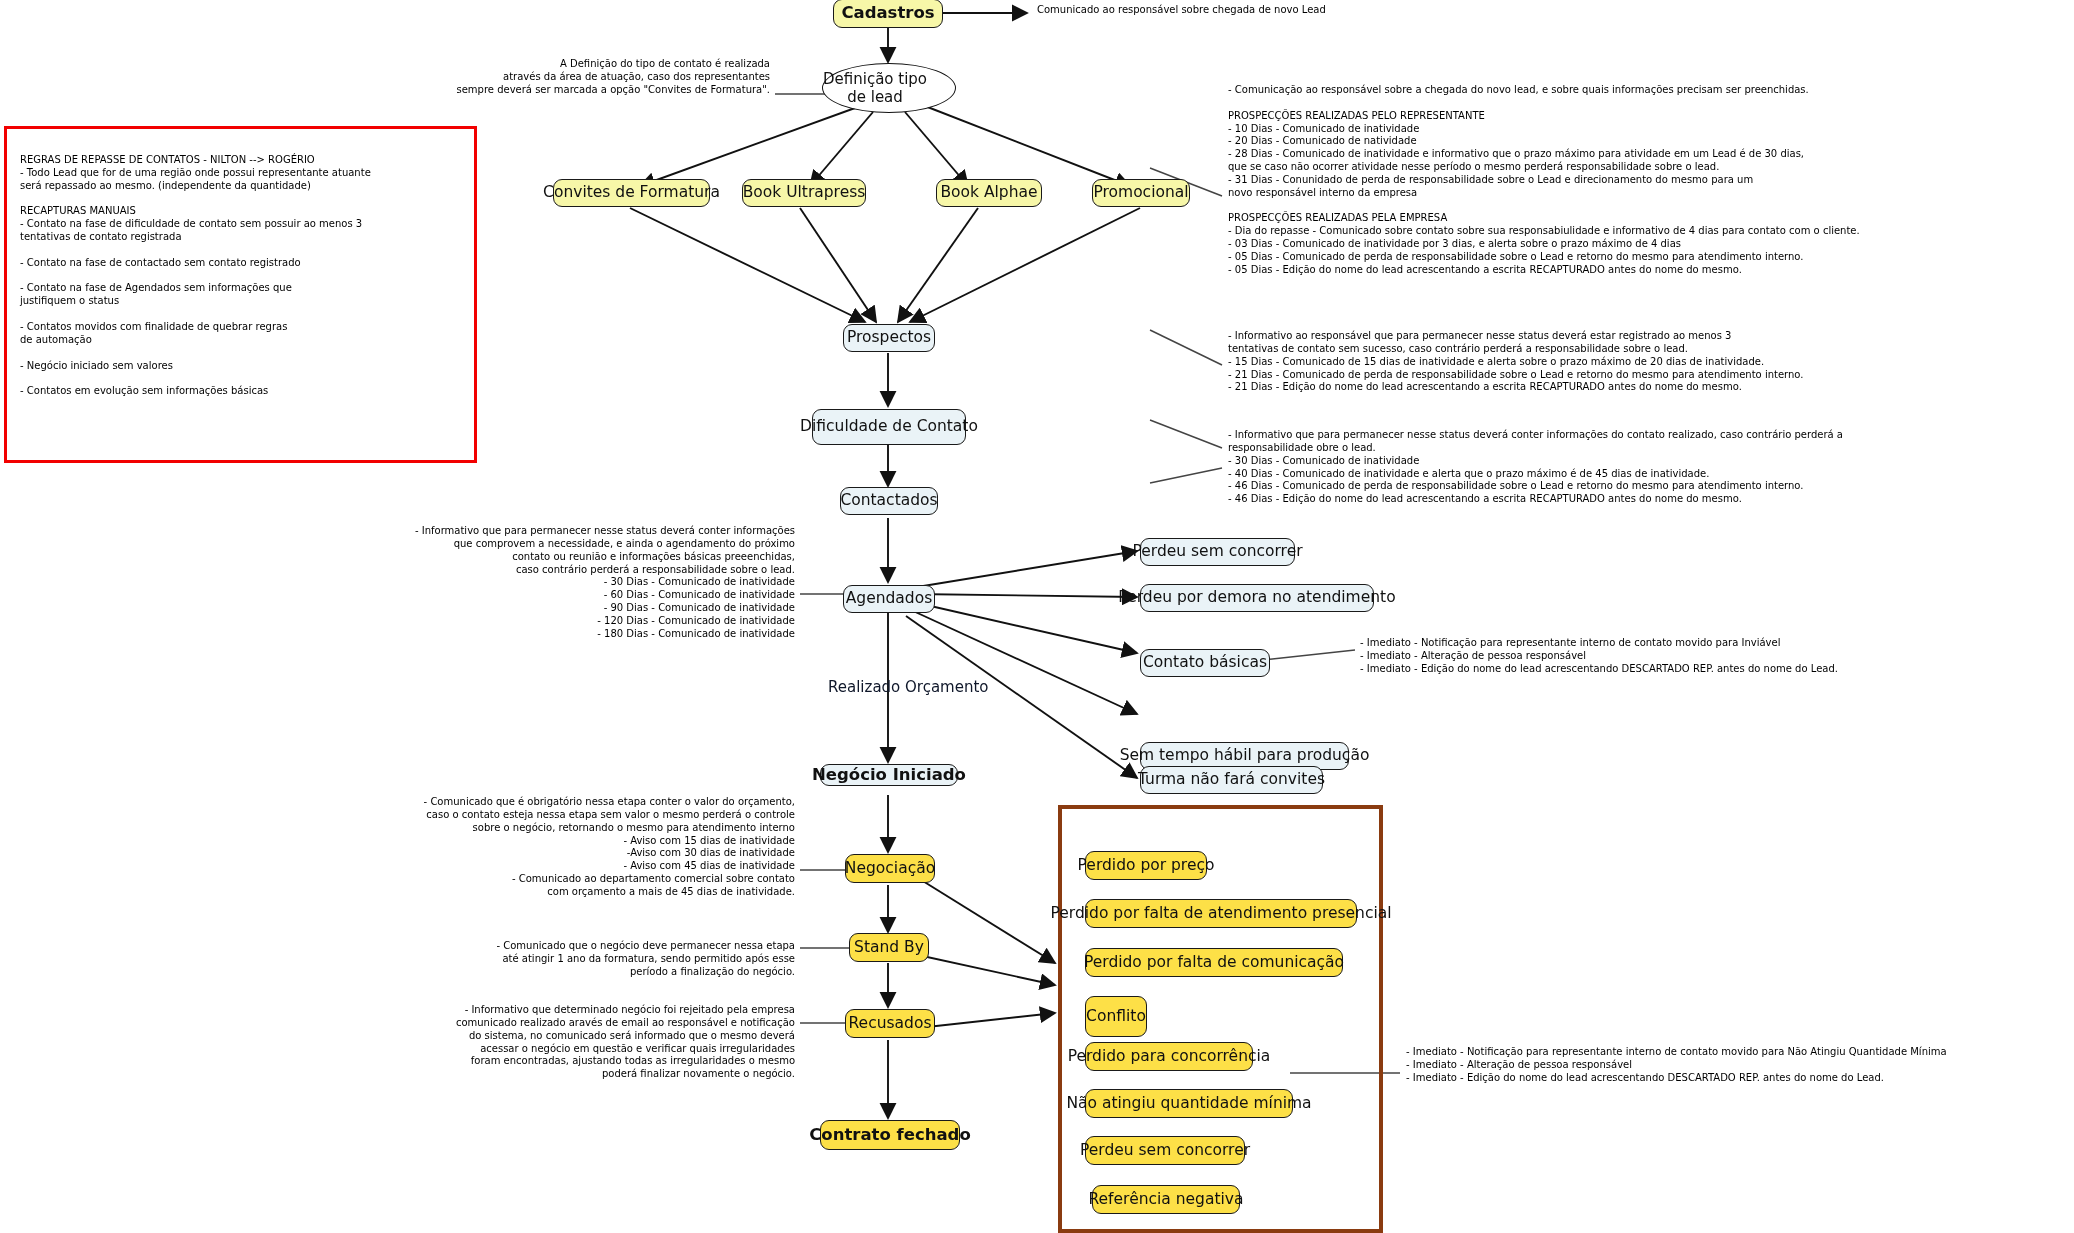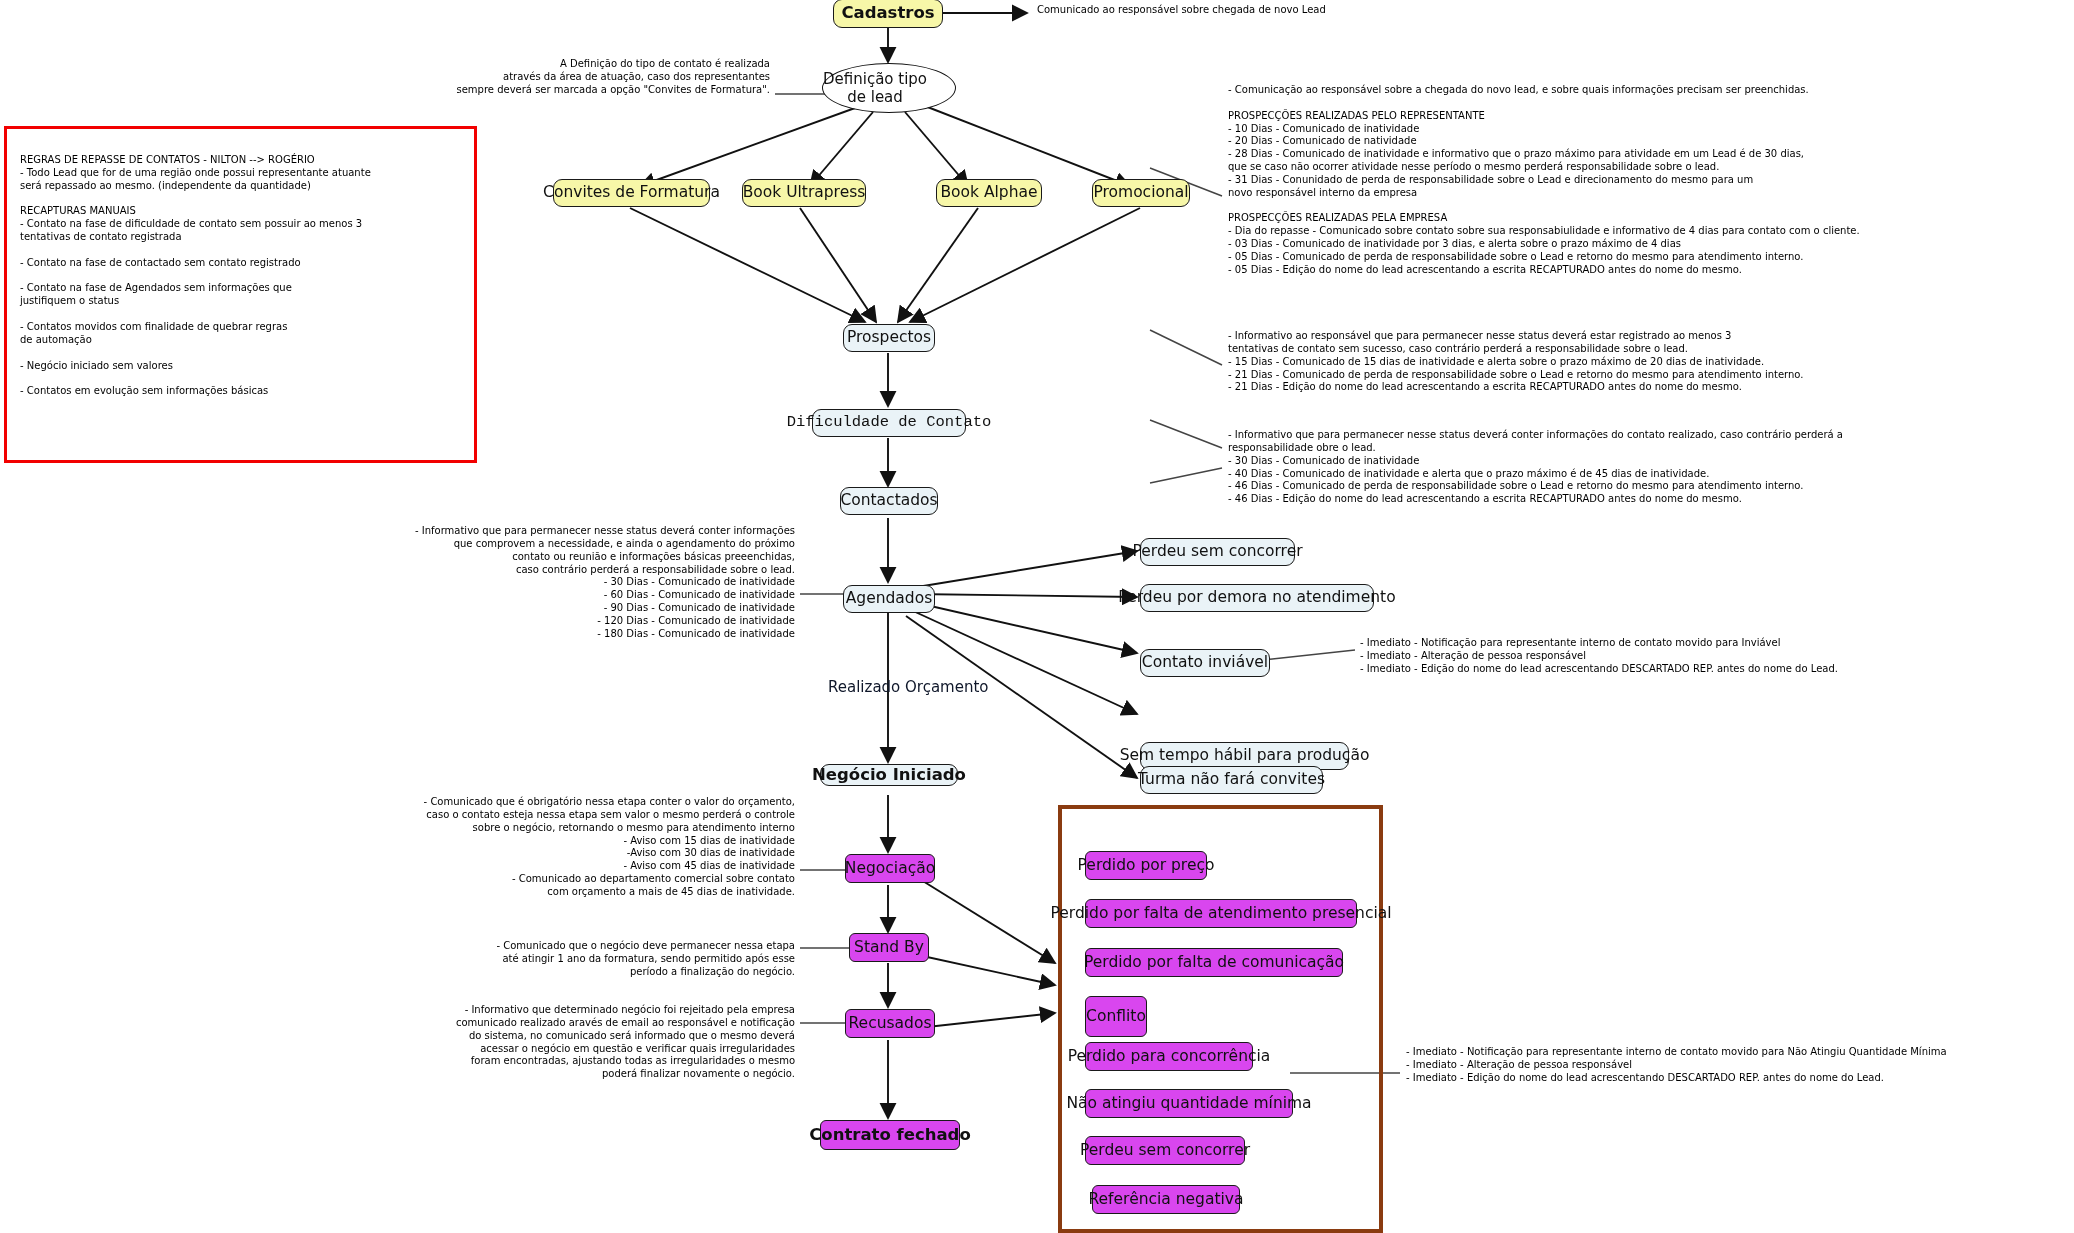--- a/index.html
+++ b/index.html
@@ -5,21 +5,21 @@
   html,body{margin:0;padding:0;background:#ffffff;}
   body{font-family:"DejaVu Sans","Liberation Sans",sans-serif;}
   #stage{position:relative;width:2074px;height:1233px;overflow:hidden;background:#fff;}
   svg#wires{position:absolute;left:0;top:0;width:2074px;height:1233px;pointer-events:none;}
 
   .node{position:absolute;box-sizing:border-box;display:flex;align-items:center;justify-content:center;
         text-align:center;border:1.5px solid #1a1a1a;border-radius:9px;line-height:1.15;
         font-size:15.5px;color:#111;white-space:nowrap;}
   .n-yellow{background:#f7f7a8;}
   .n-blue{background:#eaf3f7;}
-  .n-green{background:#d946ef;border-radius:6px;}
+  .n-green{background:#fde047;}
   .n-bold{font-weight:bold;font-size:16.5px;}
   .ellipse{position:absolute;box-sizing:border-box;display:flex;align-items:center;justify-content:flex-start;
            text-align:center;border:1.6px solid #111;border-radius:50%;background:#fff;font-size:15px;
            color:#111;line-height:1.2;}
 
   .ann{position:absolute;font-size:10px;color:#000000;line-height:1.285;white-space:pre-wrap;}
   .ann-r{text-align:right;}
   .ann-l{text-align:left;}
 
   .edgelabel{position:absolute;font-size:15px;color:#0f172a;white-space:nowrap;}
@@ -103,34 +103,34 @@
     <span style="white-space:pre-line">Definição tipo
 de lead</span>
   </div>
 
   <div class="node n-yellow" style="left:553px;top:179px;width:157px;height:28px;">Convites de Formatura</div>
   <div class="node n-yellow" style="left:742px;top:179px;width:124px;height:28px;">Book Ultrapress</div>
   <div class="node n-yellow" style="left:936px;top:179px;width:106px;height:28px;">Book Alphae</div>
   <div class="node n-yellow" style="left:1092px;top:179px;width:98px;height:28px;">Promocional</div>
 
   <div class="node n-blue" style="left:843px;top:324px;width:92px;height:28px;">Prospectos</div>
-  <div class="node n-blue" style="left:812px;top:409px;width:154px;height:28px;font-family:Liberation Mono, monospace;">Dificuldade de Contato</div>
+  <div class="node n-blue" style="left:812px;top:409px;width:154px;height:36px;">Dificuldade de Contato</div>
   <div class="node n-blue" style="left:840px;top:487px;width:98px;height:28px;">Contactados</div>
   <div class="node n-blue" style="left:843px;top:585px;width:92px;height:28px;">Agendados</div>
 
   <div class="node n-blue n-bold" style="left:820px;top:764px;width:138px;height:22px;">Negócio Iniciado</div>
 
   <div class="node n-green" style="left:845px;top:854px;width:90px;height:29px;">Negociação</div>
   <div class="node n-green" style="left:849px;top:933px;width:80px;height:29px;">Stand By</div>
   <div class="node n-green" style="left:845px;top:1009px;width:90px;height:29px;">Recusados</div>
   <div class="node n-green n-bold" style="left:820px;top:1120px;width:140px;height:30px;">Contrato fechado</div>
 
   <div class="node n-blue" style="left:1140px;top:538px;width:155px;height:28px;">Perdeu sem concorrer</div>
   <div class="node n-blue" style="left:1140px;top:584px;width:234px;height:28px;">Perdeu por demora no atendimento</div>
-  <div class="node n-blue" style="left:1140px;top:649px;width:130px;height:28px;">Contato inviável</div>
+  <div class="node n-blue" style="left:1140px;top:649px;width:130px;height:28px;">Contato básicas</div>
   <div class="node n-blue" style="left:1140px;top:701px;width:209px;height:28px;margin-top:41px;">Sem tempo hábil para produção</div>
   <div class="node n-blue" style="left:1140px;top:766px;width:183px;height:28px;">Turma não fará convites</div>
 
   <div class="brownbox" style="left:1058px;top:805px;width:325px;height:428px;"></div>
 
   <div class="node n-green" style="left:1085px;top:851px;width:122px;height:29px;">Perdido por preço</div>
   <div class="node n-green" style="left:1085px;top:899px;width:272px;height:29px;">Perdido por falta de atendimento presencial</div>
   <div class="node n-green" style="left:1085px;top:948px;width:258px;height:29px;">Perdido por falta de comunicação</div>
   <div class="node n-green" style="left:1085px;top:996px;width:62px;height:41px;">Conflito</div>
   <div class="node n-green" style="left:1085px;top:1042px;width:168px;height:29px;">Perdido para concorrência</div>

